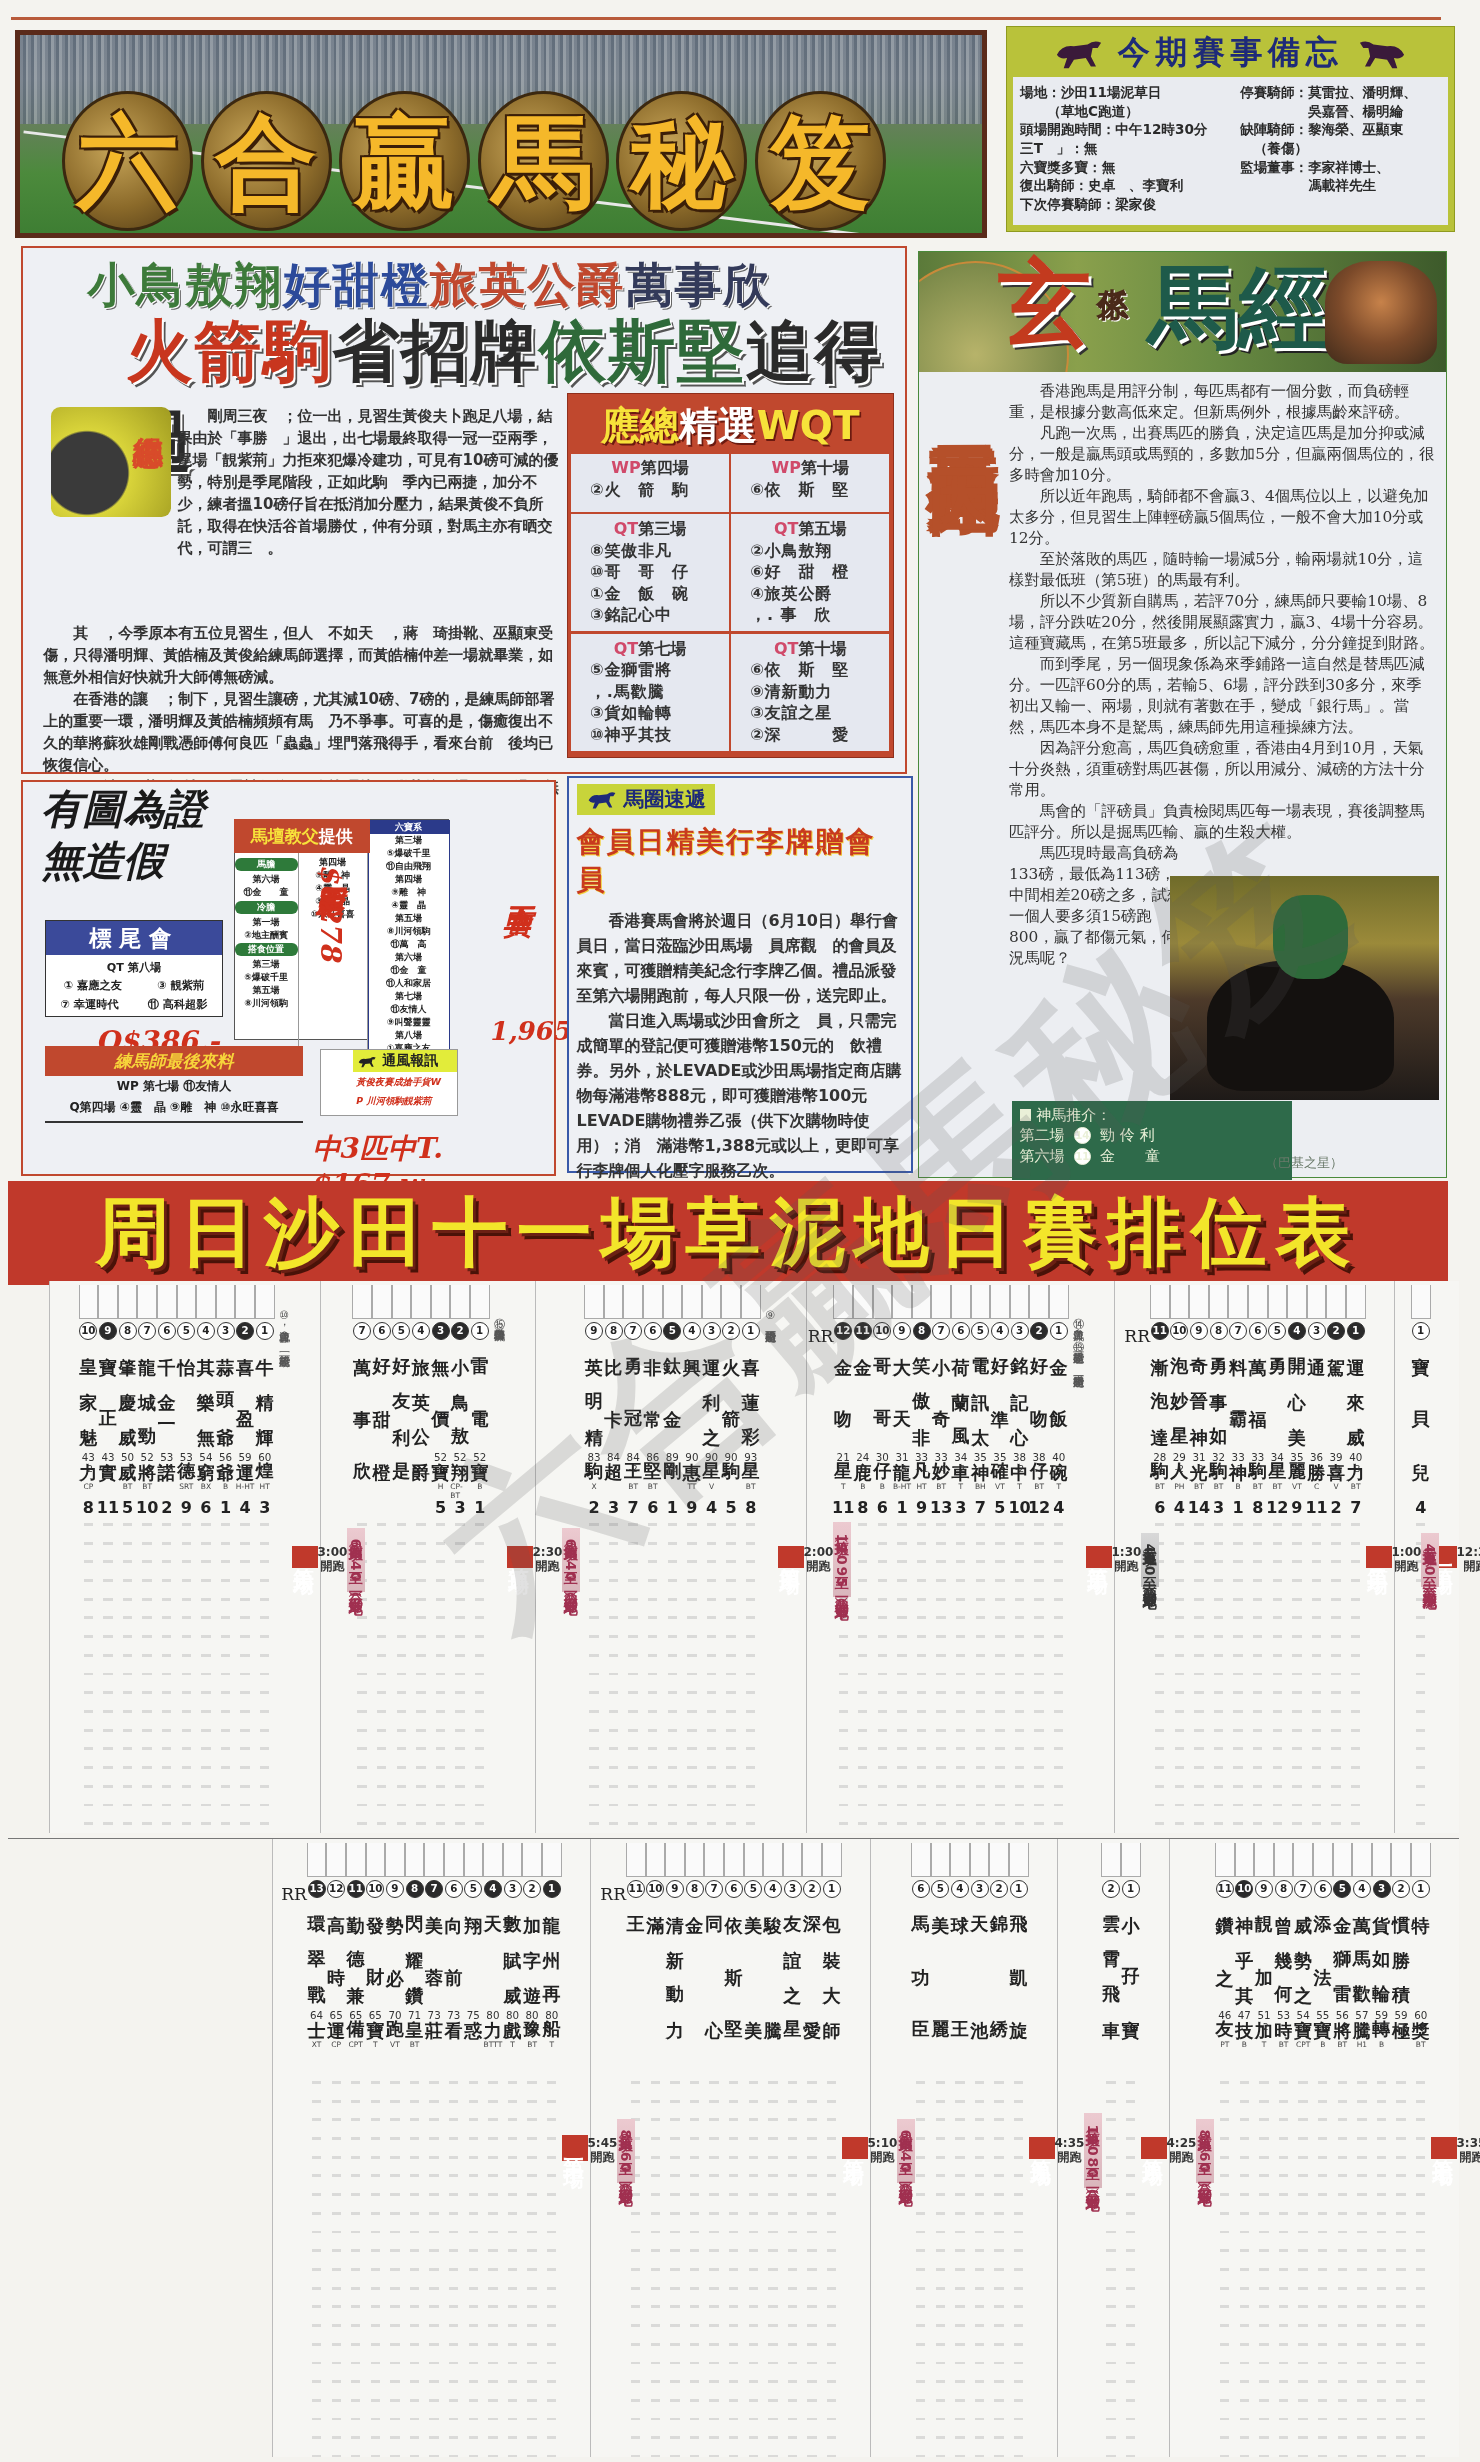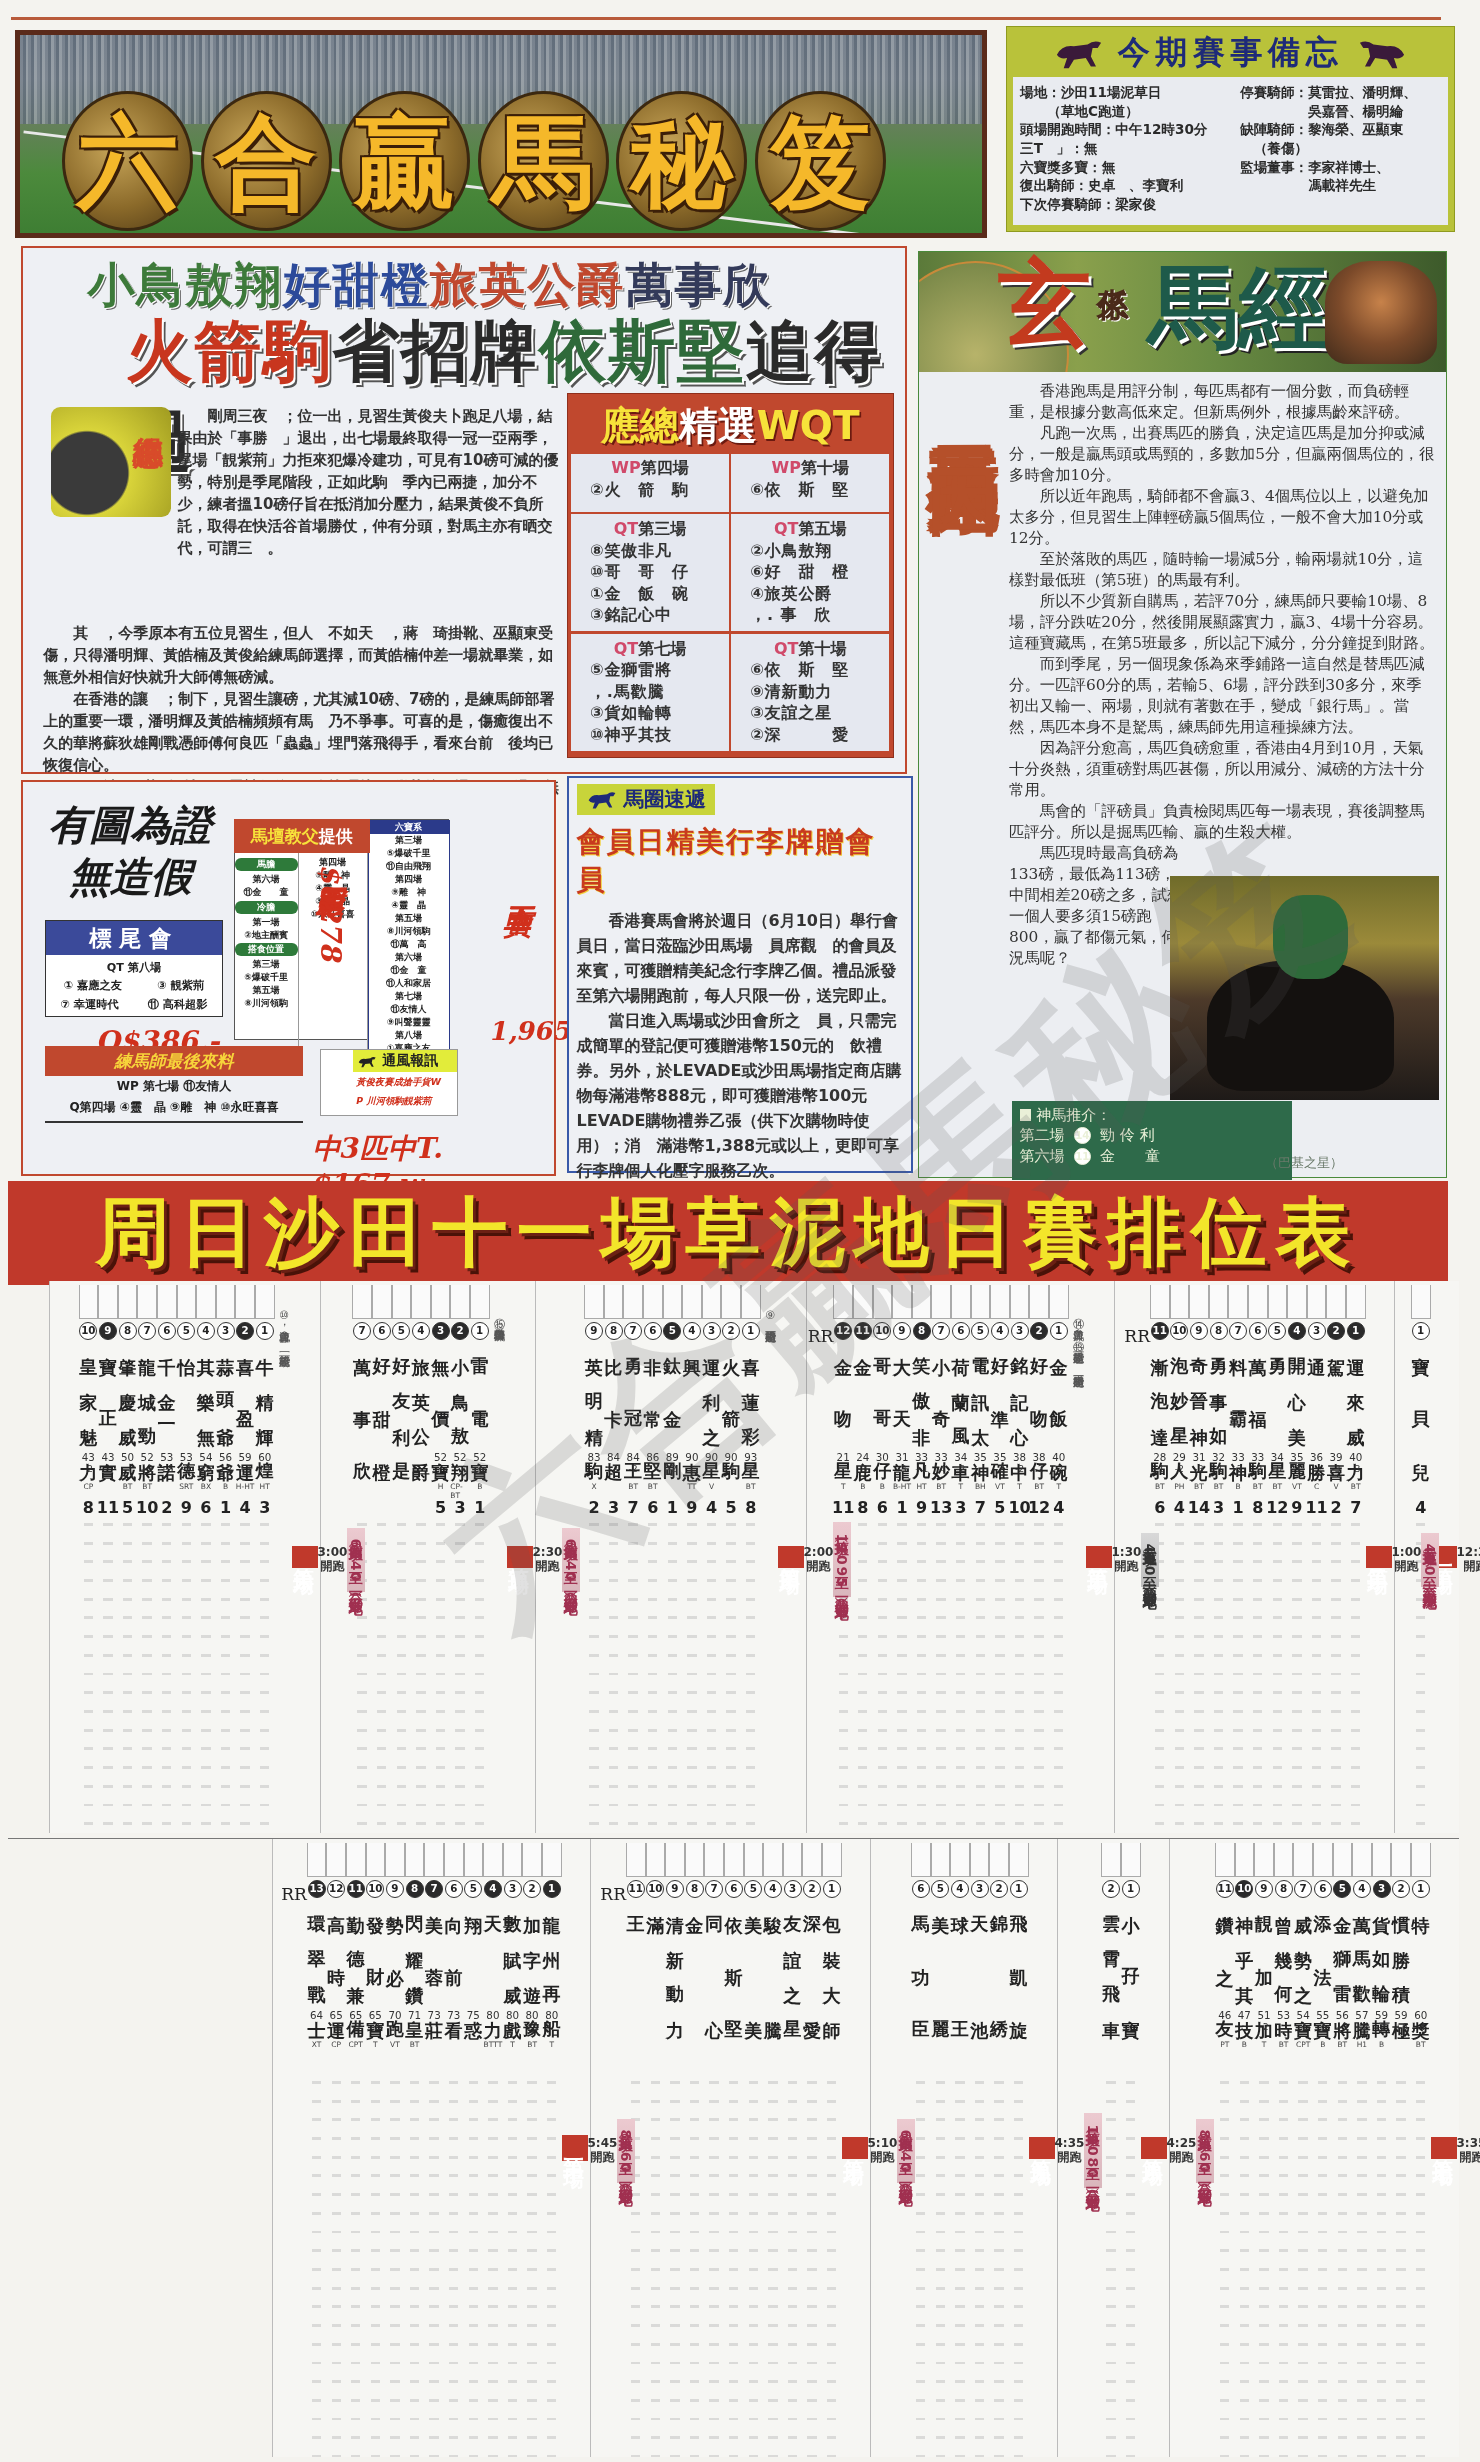--- a/index.html
+++ b/index.html
@@ -165,22 +165,22 @@
     display: inline-block; width: 17px; height: 17px; border: 0.9px solid #eaf0d8; border-radius: 50%;
     font-size: 10.3px; text-align: center; line-height: 15px; margin-top: 1.9px;
   }
 
   
   .proof {
     position: absolute; left: 20.6px; top: 780px; width: 535px; height: 396px;
     border: 2.8px solid #c0482e; background: #eef0f4;
   }
   .hand-title {
-    position: absolute; left: 18.7px; top: 17px; width: 178px; font-family: "DejaVu Serif", serif;
-    font-size: 41px; font-weight: bold; color: #1a1a1a; line-height: 52px; font-style: italic; text-align: center;
+    position: absolute; left: 18.7px; top: 1px; width: 178px; font-family: "DejaVu Serif", serif;
+    font-size: 41px; font-weight: bold; color: #1a1a1a; line-height: 52px; font-style: italic;
   }
   .mini-card {
     position: absolute; left: 22.4px; top: 138px; width: 178px; height: 97px; border: 1.9px solid #333; background: #fff;
   }
   .mini-card .banner { background: #3b4a9a; color: #fff; height: 34px; text-align: center; font-size: 22.4px; font-weight: bold; line-height: 34px; letter-spacing: 7.5px; }
   .mini-card .body { font-size: 11.2px; font-weight: bold; text-align: center; line-height: 18.7px; padding-top: 3.7px; }
   .mini-card .pair { display: flex; justify-content: space-around; }
   .hand-note { position: absolute; color: #d0301c; font-family: "DejaVu Serif", serif; font-style: italic; font-weight: bold; }
   .hand-note.q386 { left: 75px; top: 243px; font-size: 28px; }
   .hand-note.zh1965 { left: 479px; top: 103px; writing-mode: vertical-rl; font-size: 28px; line-height: 32px; }

